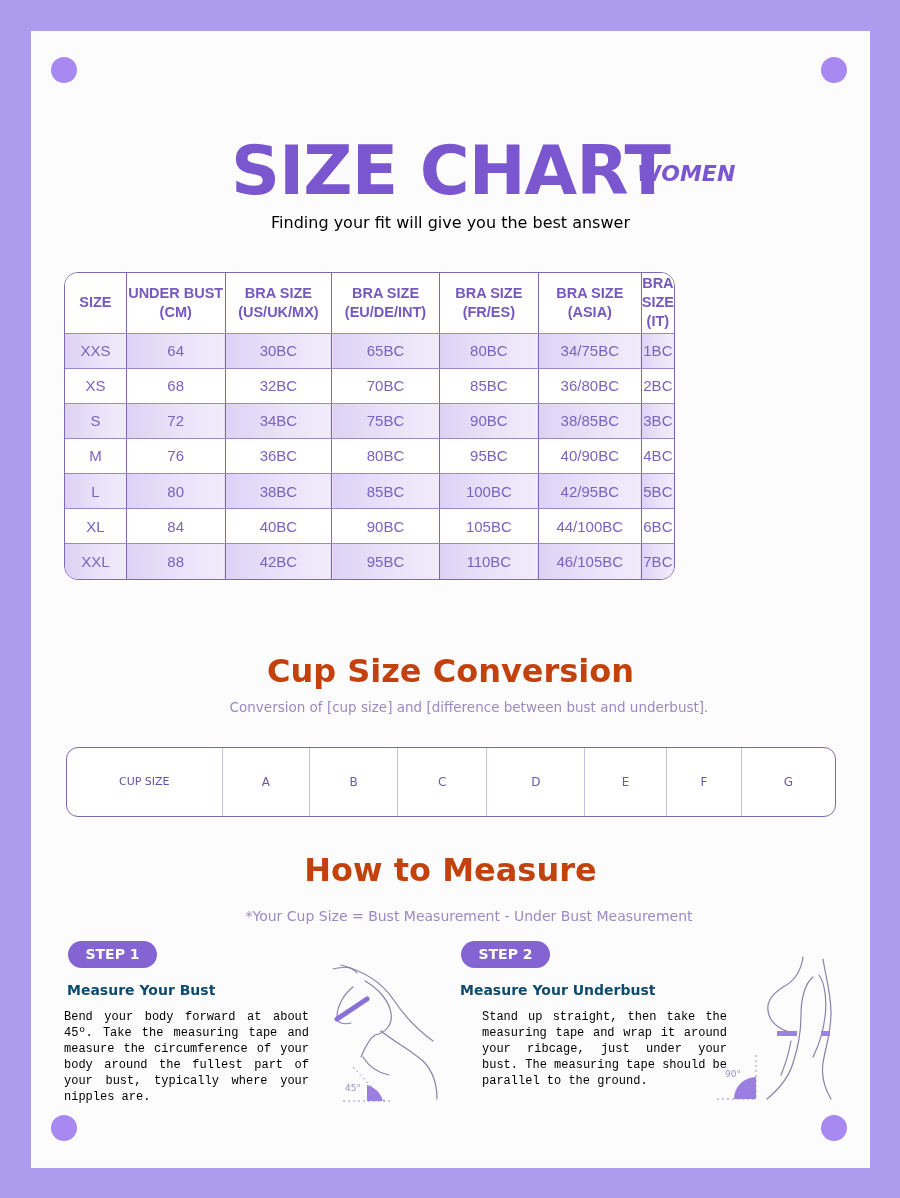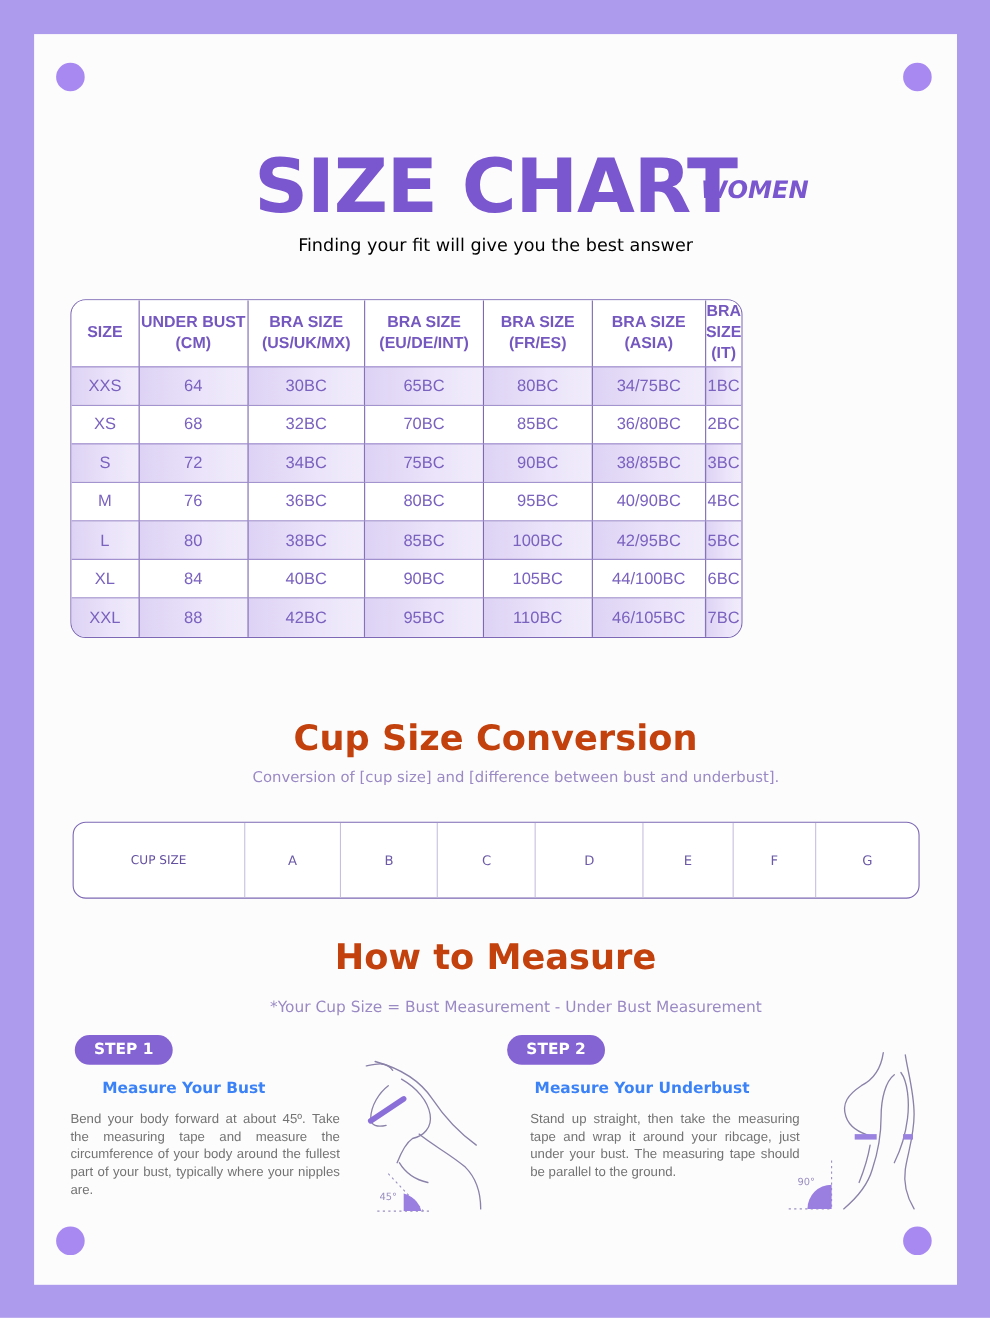--- a/index.html
+++ b/index.html
@@ -109,26 +109,26 @@
 
   
   .step-pill {
     position: absolute; height: 27px; width: 89px; border-radius: 14px;
     background: #8463d3; color: #fff; text-align: center;
     font-family: "DejaVu Sans", sans-serif; font-weight: bold; font-size: 14px;
     line-height: 27px;
   }
   .step-heading {
     position: absolute; font-family: "DejaVu Sans", sans-serif; font-weight: bold;
-    font-size: 14px; color: #3b82f6; margin-left: 26px;
+    font-size: 14px; color: #0c4a6e;
   }
   .step-text {
     position: absolute; width: 245px;
-    font-family: Liberation Sans, sans-serif; font-size: 12px; line-height: 16px;
-    color: #737373; text-align: justify;
+    font-family: Liberation Mono, monospace; font-size: 12px; line-height: 16px;
+    color: #000000; text-align: justify;
   }
   .illus { position: absolute; }
 </style>
 </head>
 <body>
 
 <div class="panel">
   <div class="dot tl"></div>
   <div class="dot tr"></div>
   <div class="dot bl"></div>

